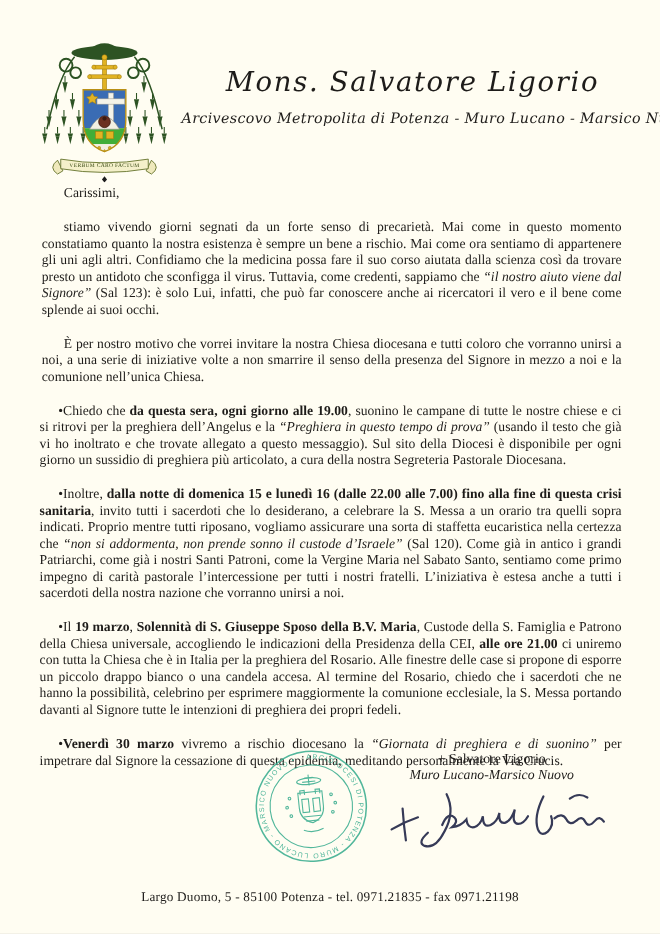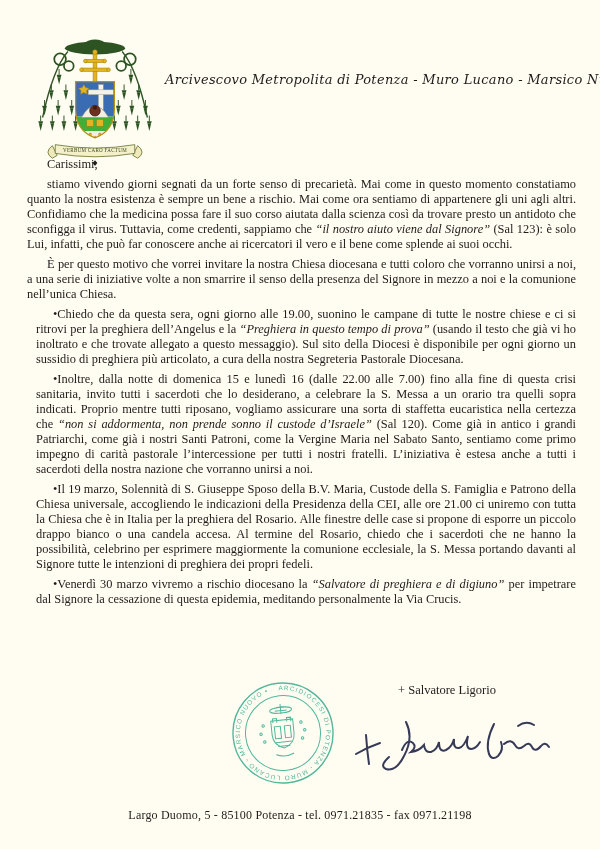--- a/index.html
+++ b/index.html
@@ -17,25 +17,25 @@
   }
   .header .subtitle{
     font-family:"DejaVu Serif",serif;font-style:italic;
     font-size:13px;letter-spacing:.3px;margin-top:12px;white-space:nowrap;
   }
   
   .body-text{
     position:absolute;left:22px;top:152px;width:559px;
     font-size:12.4px;line-height:15px;text-align:justify;
   }
-  .body-text p{margin:5px;}
+  .body-text p{margin:16px;}
   .body-text p.sp{margin-top:5px;}
   .body-text p.indent{text-indent:20px;}
   .body-text p.bullet{margin-left:14px;text-indent:17px;}
-  .b{font-weight:normal;}
+  .b{font-weight:bold;}
   .i{font-style:italic;}
   
   .stamp{position:absolute;left:230px;top:680px;width:106px;height:106px;opacity:.85;}
   .sig-block{
     position:absolute;left:352px;top:684px;width:190px;text-align:center;
     font-size:12.5px;line-height:13.5px;
   }
   .sig-block .it{font-style:italic;}
   .handsig{position:absolute;left:344px;top:714px;width:218px;height:64px;}
   .footer{
@@ -143,31 +143,32 @@
     <g>
       <path d="M16,113 q-9,7 0,13 l5,-3 z" fill="#efe9bc" stroke="#5c6b22" stroke-width=".8"></path>
       <path d="M104,113 q9,7 0,13 l-5,-3 z" fill="#efe9bc" stroke="#5c6b22" stroke-width=".8"></path>
       <path d="M19,112 Q60,119 101,112 L101,121 Q60,128 19,121 Z" fill="#f4f0ca" stroke="#5c6b22" stroke-width=".8"></path>
       <text x="60" y="119.6" text-anchor="middle" font-size="5.2" letter-spacing=".3" style="fill:#3a4a15;font-family:'Liberation Serif',serif">VERBUM CARO FACTUM</text>
       <path d="M60,128 l2.4,3 -2.4,3 -2.4,-3 z" fill="#1d1d1d"></path>
     </g>
   </svg>
 
   <div class="header">
+    <div class="name">Mons. Salvatore Ligorio</div>
     <div class="subtitle">Arcivescovo Metropolita di Potenza - Muro Lucano - Marsico Nuovo</div>
   </div>
 
   <div class="body-text">
       <p class="indent"><span>Carissimi,</span></p>
       <p class="indent"><span>stiamo vivendo giorni segnati da un forte senso di precarietà. Mai come in questo momento constatiamo quanto la nostra esistenza è sempre un bene a rischio. Mai come ora sentiamo di appartenere gli uni agli altri. Confidiamo che la medicina possa fare il suo corso aiutata dalla scienza così da trovare presto un antidoto che sconfigga il virus. Tuttavia, come credenti, sappiamo che </span><span class="i">“il nostro aiuto viene dal Signore”</span><span> (Sal 123): è solo Lui, infatti, che può far conoscere anche ai ricercatori il vero e il bene come splende ai suoi occhi.</span></p>
-      <p class="indent sp"><span>È per questo motivo che vorrei invitare la nostra Chiesa diocesana e tutti coloro che vorranno unirsi a noi, a una serie di iniziative volte a non smarrire il senso della presenza del Signore in mezzo a noi e la comunione nell’unica Chiesa.</span></p>
+      <p class="indent sp"><span>È per nostro motivo che vorrei invitare la nostra Chiesa diocesana e tutti coloro che vorranno unirsi a noi, a una serie di iniziative volte a non smarrire il senso della presenza del Signore in mezzo a noi e la comunione nell’unica Chiesa.</span></p>
       <p class="bullet sp"><span>•Chiedo che </span><span class="b">da questa sera, ogni giorno alle 19.00</span><span>, suonino le campane di tutte le nostre chiese e ci si ritrovi per la preghiera dell’Angelus e la </span><span class="i">“Preghiera in questo tempo di prova”</span><span> (usando il testo che già vi ho inoltrato e che trovate allegato a questo messaggio). Sul sito della Diocesi è disponibile per ogni giorno un sussidio di preghiera più articolato, a cura della nostra Segreteria Pastorale Diocesana.</span></p>
       <p class="bullet sp"><span>•Inoltre, </span><span class="b">dalla notte di domenica 15 e lunedì 16 (dalle 22.00 alle 7.00) fino alla fine di questa crisi sanitaria</span><span>, invito tutti i sacerdoti che lo desiderano, a celebrare la S. Messa a un orario tra quelli sopra indicati. Proprio mentre tutti riposano, vogliamo assicurare una sorta di staffetta eucaristica nella certezza che </span><span class="i">“non si addormenta, non prende sonno il custode d’Israele”</span><span> (Sal 120). Come già in antico i grandi Patriarchi, come già i nostri Santi Patroni, come la Vergine Maria nel Sabato Santo, sentiamo come primo impegno di carità pastorale l’intercessione per tutti i nostri fratelli. L’iniziativa è estesa anche a tutti i sacerdoti della nostra nazione che vorranno unirsi a noi.</span></p>
       <p class="bullet sp"><span>•Il </span><span class="b">19 marzo</span><span>, </span><span class="b">Solennità di S. Giuseppe Sposo della B.V. Maria</span><span>, Custode della S. Famiglia e Patrono della Chiesa universale, accogliendo le indicazioni della Presidenza della CEI, </span><span class="b">alle ore 21.00</span><span> ci uniremo con tutta la Chiesa che è in Italia per la preghiera del Rosario. Alle finestre delle case si propone di esporre un piccolo drappo bianco o una candela accesa. Al termine del Rosario, chiedo che i sacerdoti che ne hanno la possibilità, celebrino per esprimere maggiormente la comunione ecclesiale, la S. Messa portando davanti al Signore tutte le intenzioni di preghiera dei propri fedeli.</span></p>
-      <p class="bullet sp"><span>•</span><span class="b">Venerdì 30 marzo</span><span> vivremo a rischio diocesano la </span><span class="i">“Salvatore di preghiera e di digiuno”</span><span> per impetrare dal Signore la cessazione di questa epidemia, meditando personalmente la Via Crucis.</span></p>
+      <p class="bullet sp"><span>•</span><span class="b">Venerdì 30 marzo</span><span> vivremo a rischio diocesano la </span><span class="i">“Giornata di preghiera e di suonino”</span><span> per impetrare dal Signore la cessazione di questa epidemia, meditando personalmente la Via Crucis.</span></p>
     </div>
 
   <svg class="stamp" viewBox="0 0 106 106" xmlns="http://www.w3.org/2000/svg">
     <g transform="rotate(-6 53 53)">
       <circle class="stampstroke" cx="53" cy="53" r="50" stroke-width="1.4"></circle>
       <circle class="stampstroke" cx="53" cy="53" r="37.5" stroke-width="1"></circle>
       <path id="ringpath" d="M53,10 a43,43 0 1 1 -0.1,0" fill="none"></path>
       <text font-size="6.4" letter-spacing="1.1" class="stampfill" style="font-family:'Liberation Sans',sans-serif">
         <textPath href="#ringpath">ARCIDIOCESI DI POTENZA - MURO LUCANO - MARSICO NUOVO •</textPath>
       </text>
@@ -186,20 +187,21 @@
         <circle cx="72" cy="44" r="1.2"></circle>
           <circle cx="75" cy="52" r="1.2"></circle>
           <circle cx="72" cy="60" r="1.2"></circle>
         <path d="M44,74 q9,4 18,0"></path>
       </g>
     </g>
   </svg>
 
   <div class="sig-block">
     <div>+ Salvatore Ligorio</div>
+    <div class="it">Muro Lucano-Marsico Nuovo</div>
   </div>
 
   <svg class="handsig" viewBox="0 0 218 64" xmlns="http://www.w3.org/2000/svg">
     <g class="inkstroke" opacity=".92">
       <path d="M12,40 q12,-7 24,-11"></path>
       <path d="M22,21 q1,15 3,29"></path>
       <path d="M62,8 q8,16 -2,34 q-8,16 -18,13 q-7,-3 3,-12"></path>
       <path d="M58,36 q5,-12 11,-7 q4,4 -2,9 q8,-1 13,-7 q1,8 7,7 q6,-2 8,-10 q0,11 7,8 q6,-3 8,-11 q-1,10 5,9 q5,-1 9,-12 q-3,13 3,13 q5,0 9,-7"></path>
       <path d="M150,10 q-9,18 -5,30 q3,7 9,2 q6,-6 3,-14"></path>
       <path d="M160,30 q7,-6 11,1 q3,6 9,1 q5,-5 8,1 q3,6 9,-1 q4,-5 8,1"></path>

